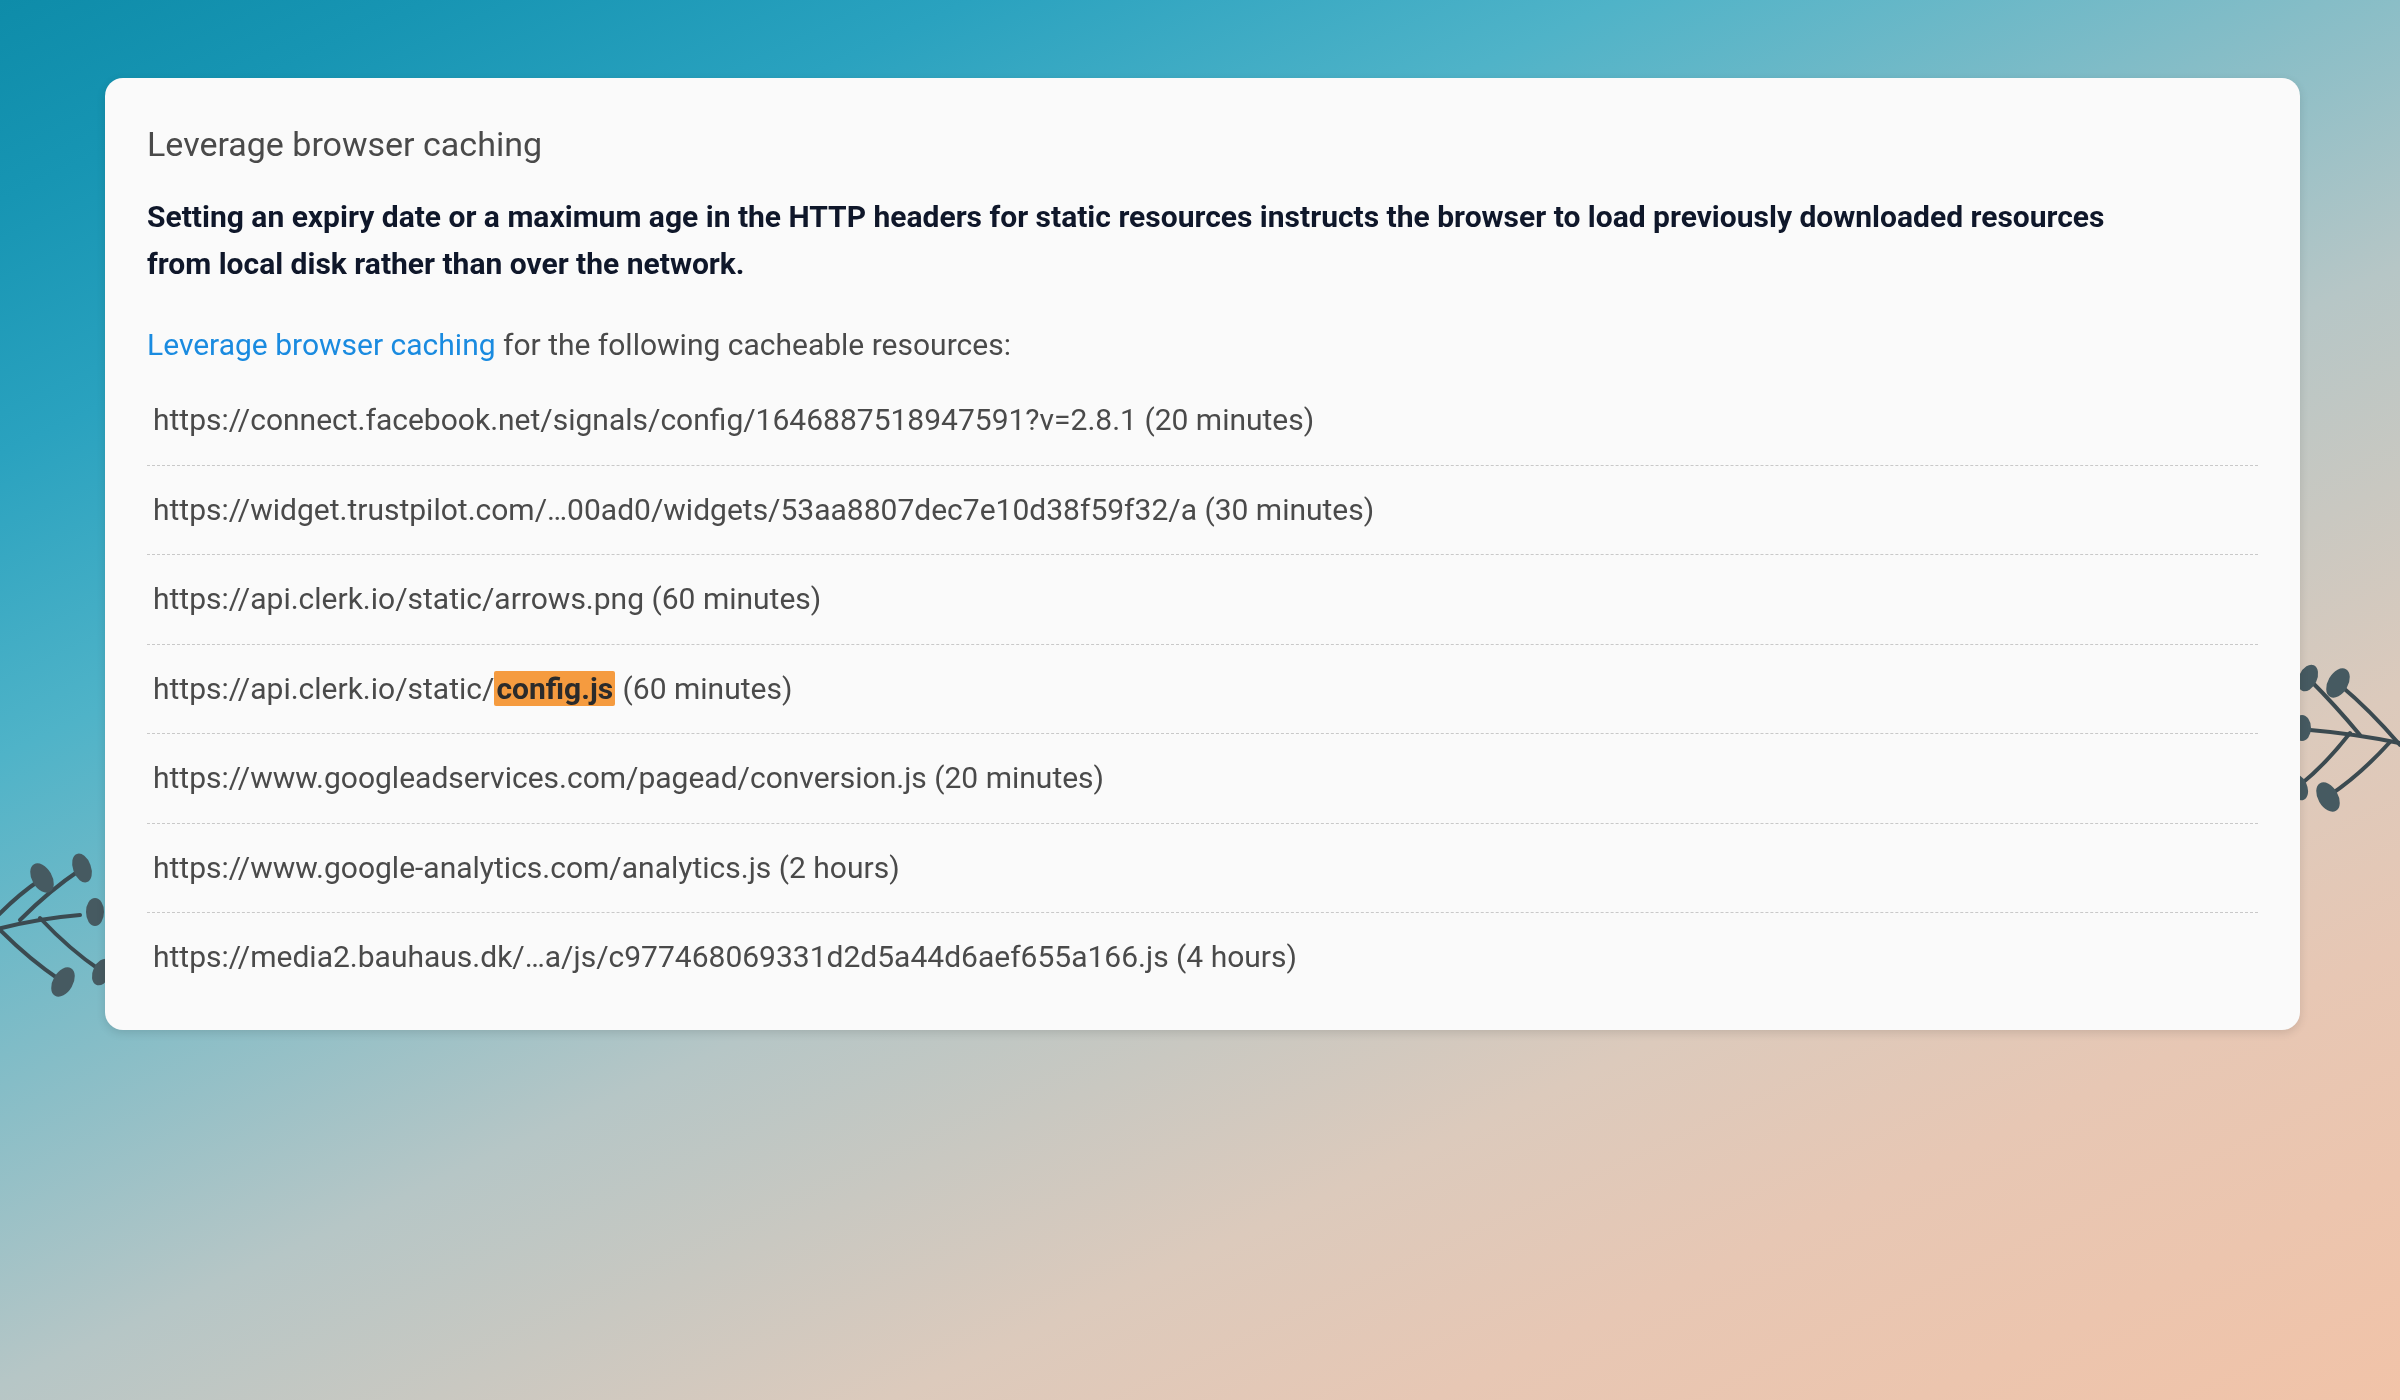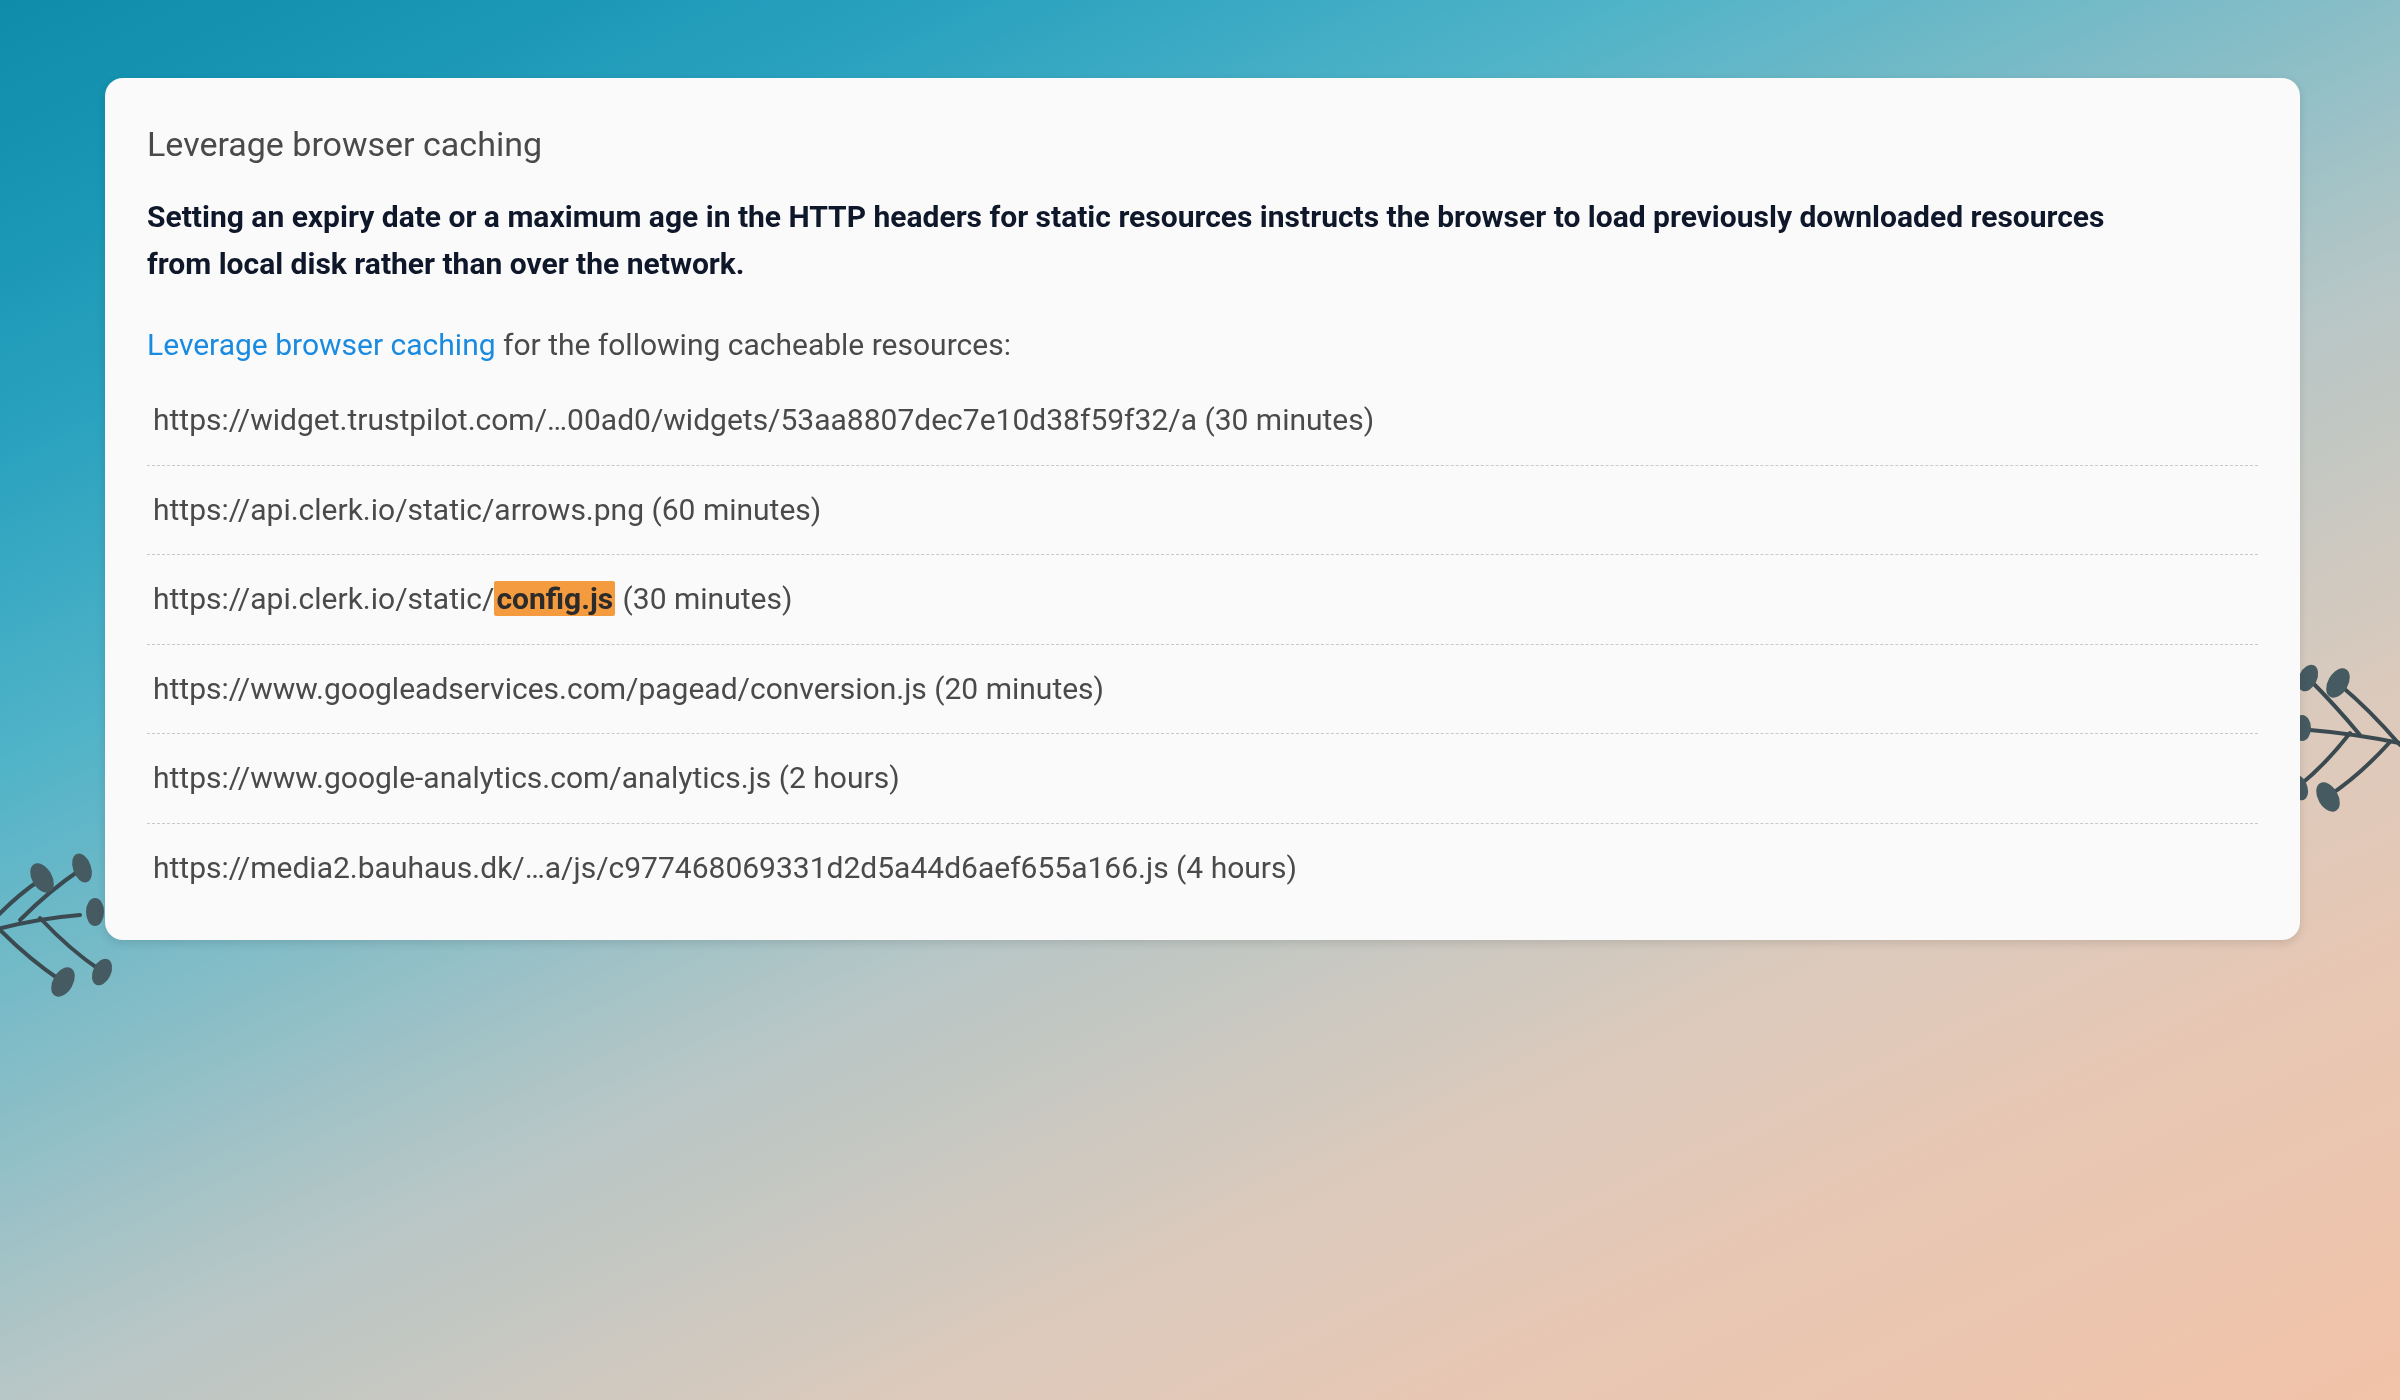--- a/index.html
+++ b/index.html
@@ -116,20 +116,21 @@
   </g>
 </svg>
 
 <div class="card">
   <div class="section-title">Leverage browser caching</div>
   <div class="description">Setting an expiry date or a maximum age in the HTTP headers for static resources instructs the browser to load previously downloaded resources from local disk rather than over the network.</div>
   <div class="intro-line">
     <span class="link">Leverage browser caching</span><span> for the following cacheable resources:</span>
   </div>
   <div class="resource-list">
+      <div class="resource-row"><span>https://connect.facebook.net/signals/config/1646887518947591?v=2.8.1 (20 minutes)</span></div>
       <div class="resource-row"><span>https://widget.trustpilot.com/…00ad0/widgets/53aa8807dec7e10d38f59f32/a (30 minutes)</span></div>
       <div class="resource-row"><span>https://api.clerk.io/static/arrows.png (60 minutes)</span></div>
-      <div class="resource-row"><span>https://api.clerk.io/static/</span><span class="highlight">config.js</span><span> (30 minutes)</span></div>
+      <div class="resource-row"><span>https://api.clerk.io/static/</span><span class="highlight">config.js</span><span> (60 minutes)</span></div>
       <div class="resource-row"><span>https://www.googleadservices.com/pagead/conversion.js (20 minutes)</span></div>
       <div class="resource-row"><span>https://www.google-analytics.com/analytics.js (2 hours)</span></div>
       <div class="resource-row"><span>https://media2.bauhaus.dk/…a/js/c977468069331d2d5a44d6aef655a166.js (4 hours)</span></div>
     </div>
 </div>
 
 </body></html>

